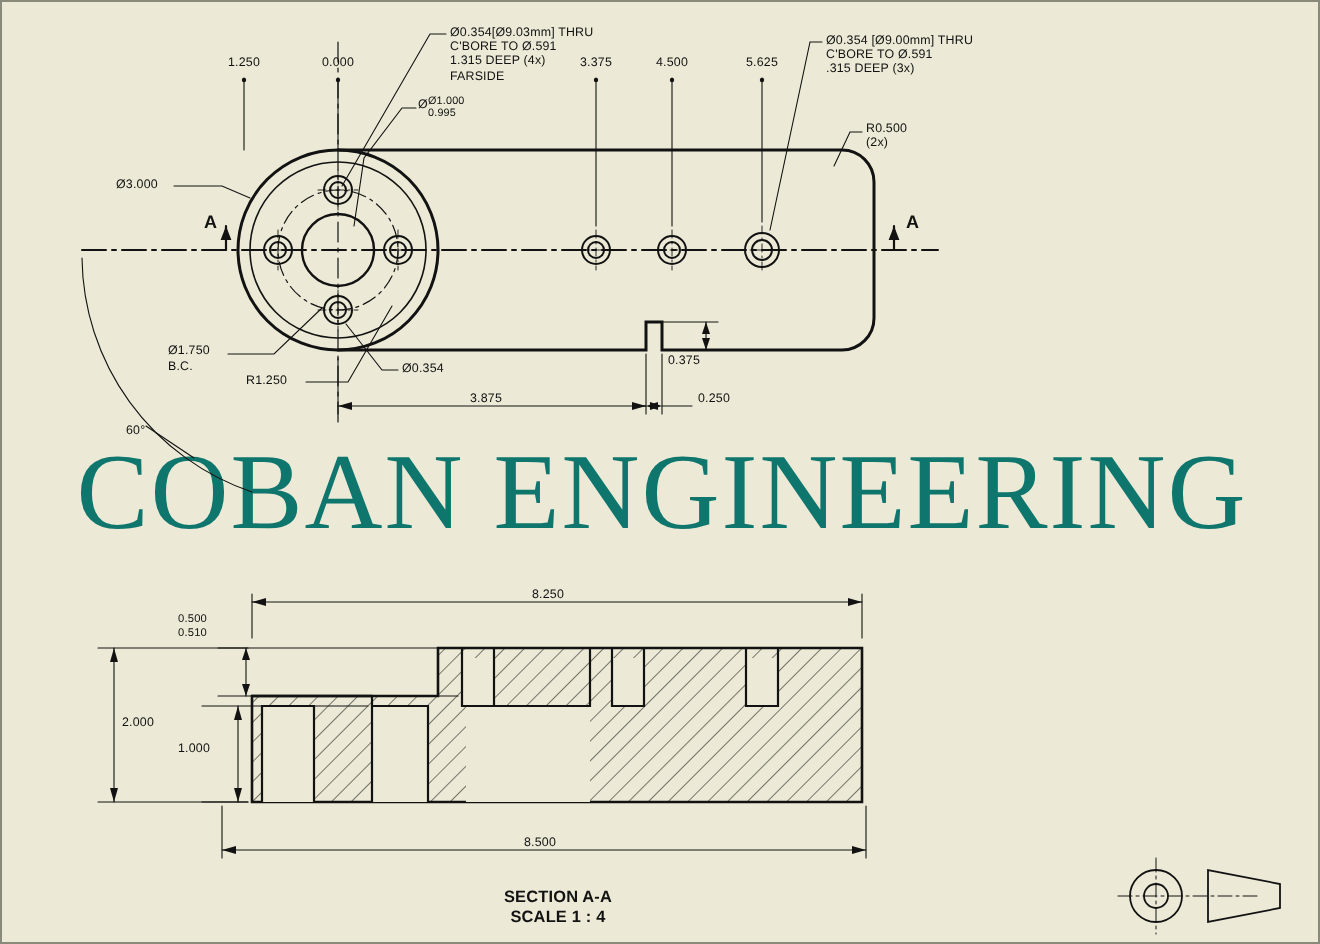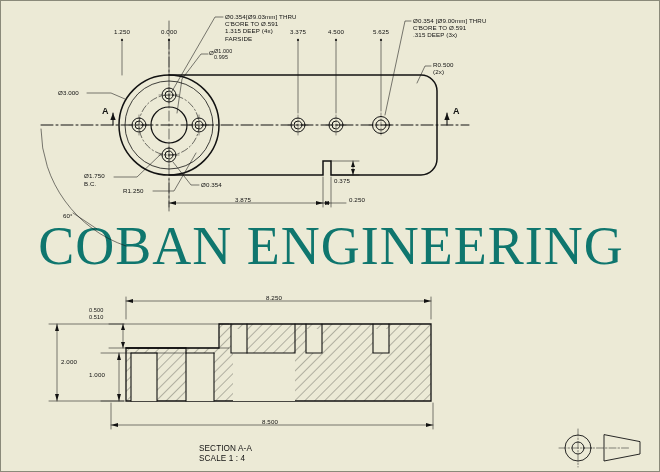--- a/index.html
+++ b/index.html
@@ -37,21 +37,21 @@
   
   .tx{
     position:absolute;
     font-family:"Liberation Sans", sans-serif;
     font-size:6.2px;
     color:#121212;
     white-space:pre;
     line-height:7.2px;
     letter-spacing:0.1px;
   }
-  .tx.sec{font-size:8.2px;font-weight:normal;text-align:left;line-height:10px;}
+  .tx.sec{font-size:8.2px;font-weight:bold;text-align:center;line-height:10px;}
   .tx.lbl{font-size:9px;font-weight:bold;}
 </style>
 </head>
 <body>
 
 <div id="sheet">
 
   <div class="wm">COBAN ENGINEERING</div>
 
   <svg id="drawing-svg" viewBox="0 0 660 472" xmlns="http://www.w3.org/2000/svg">

